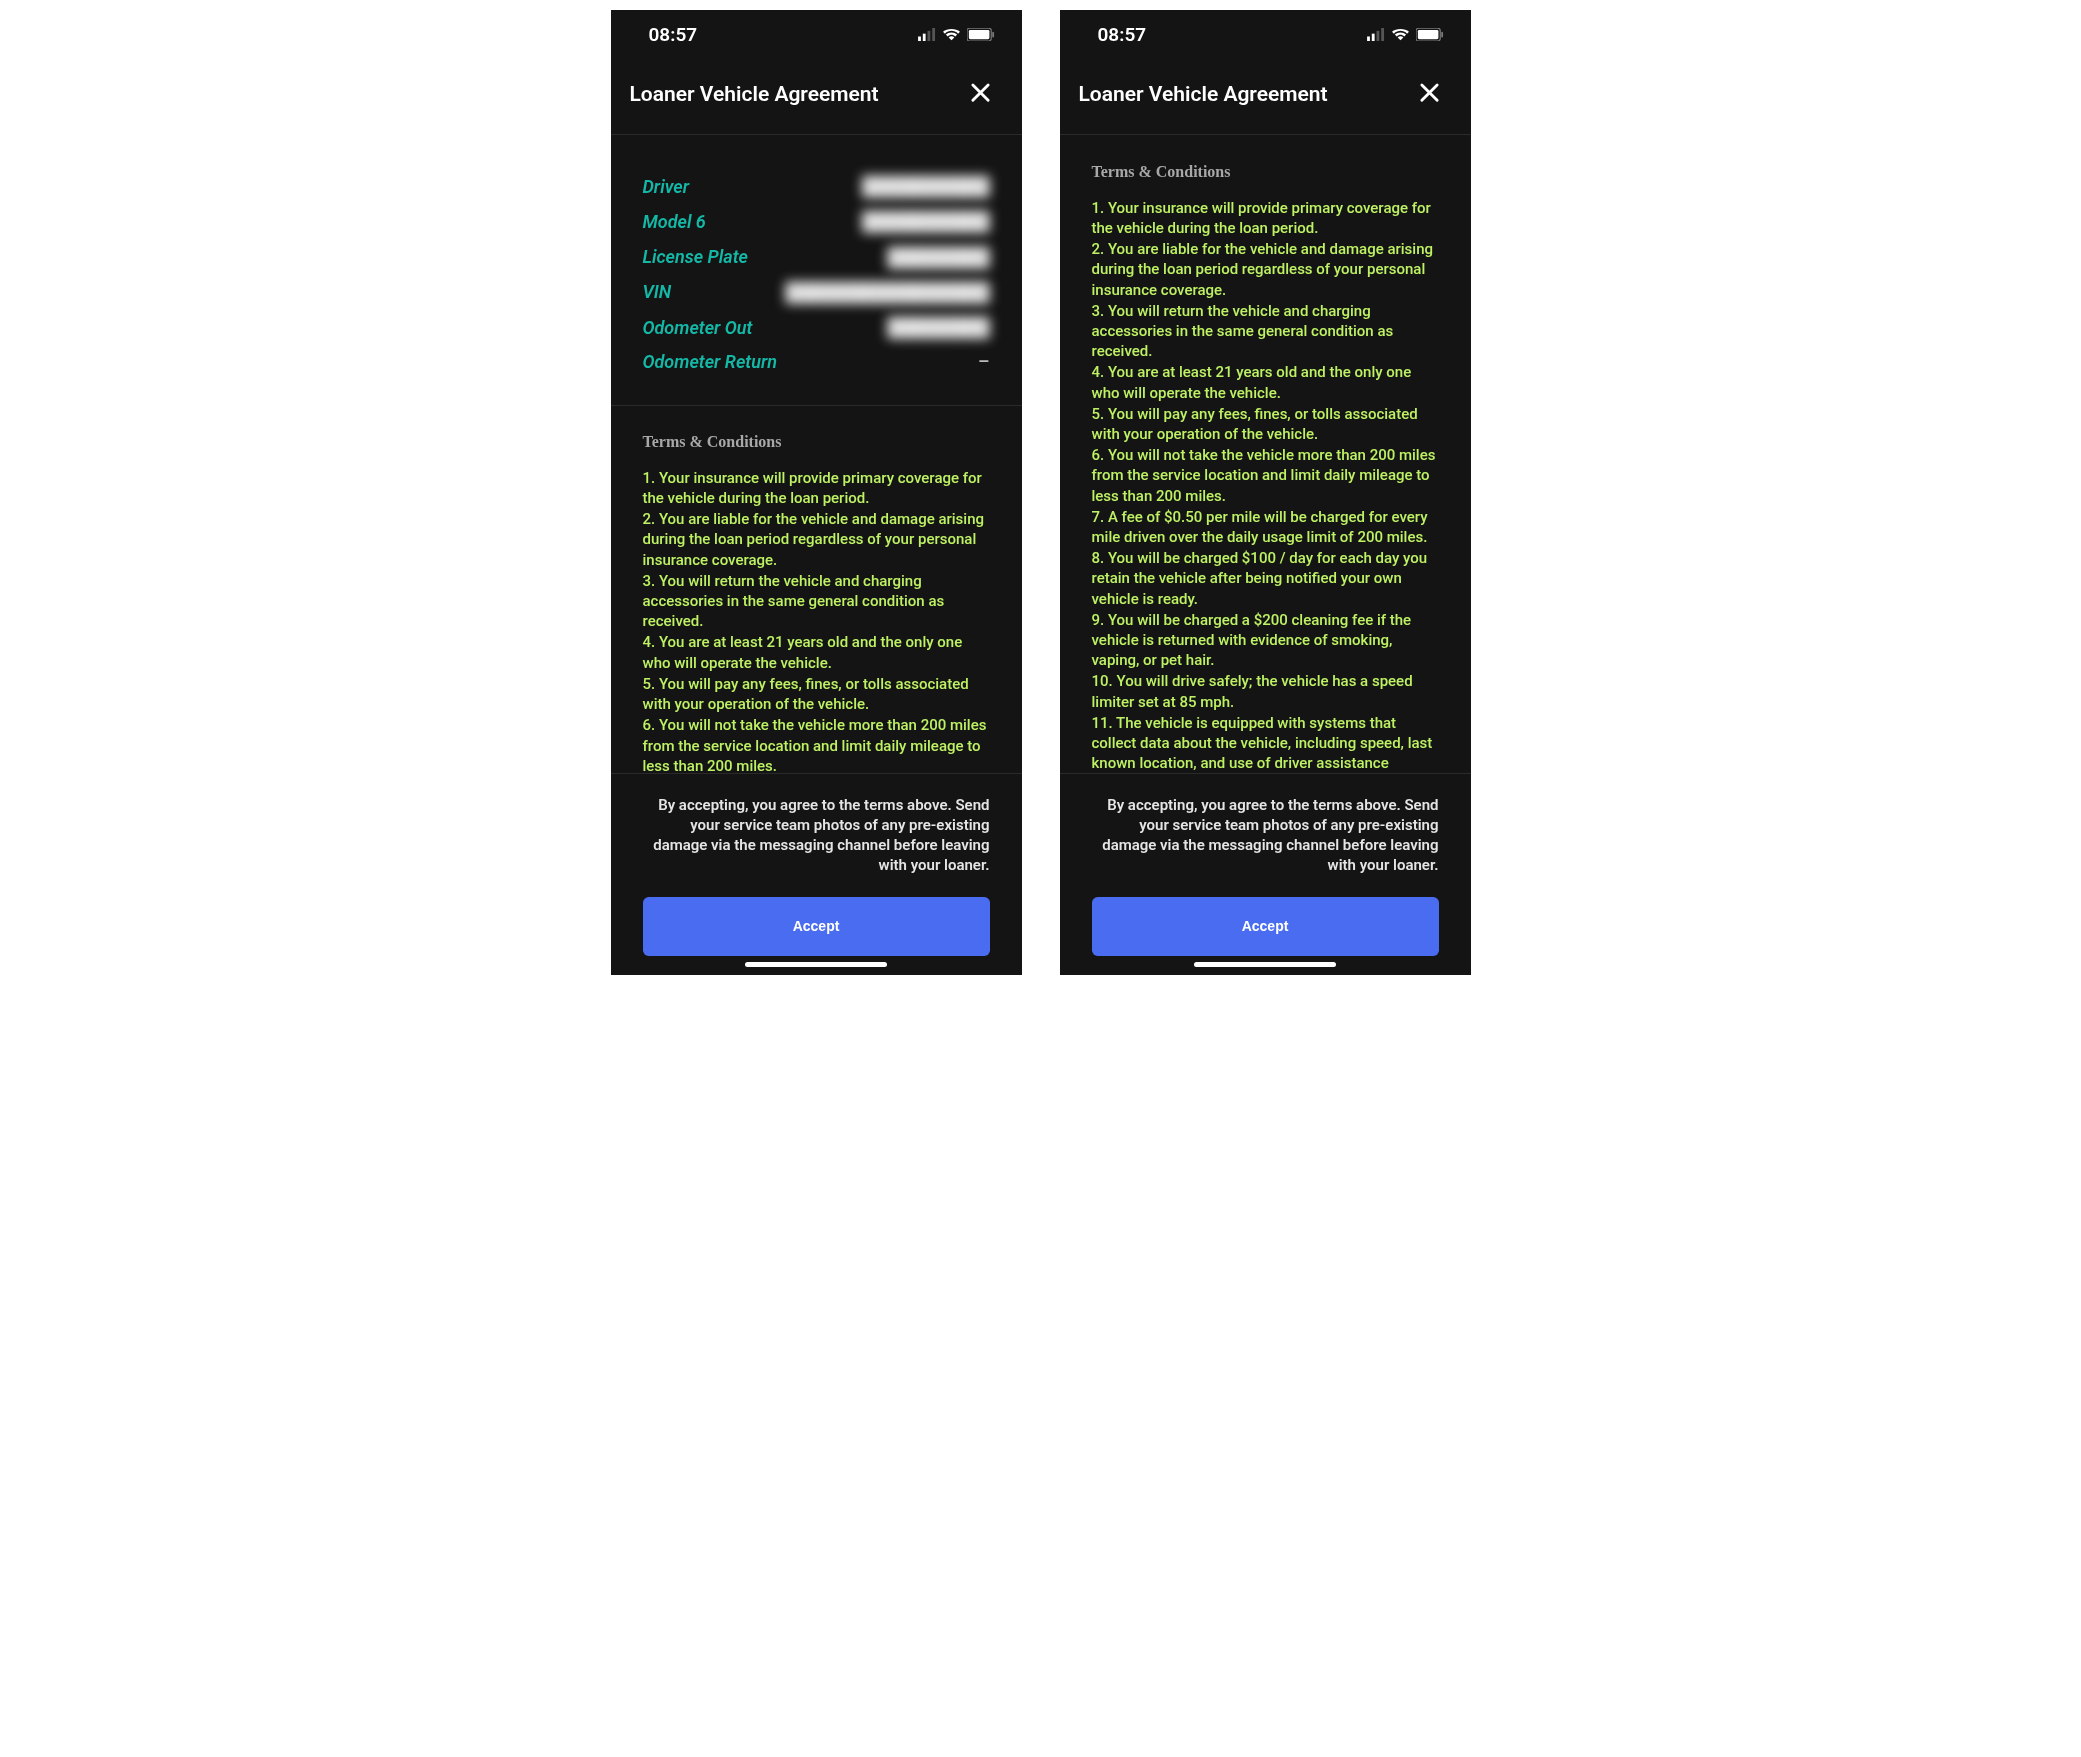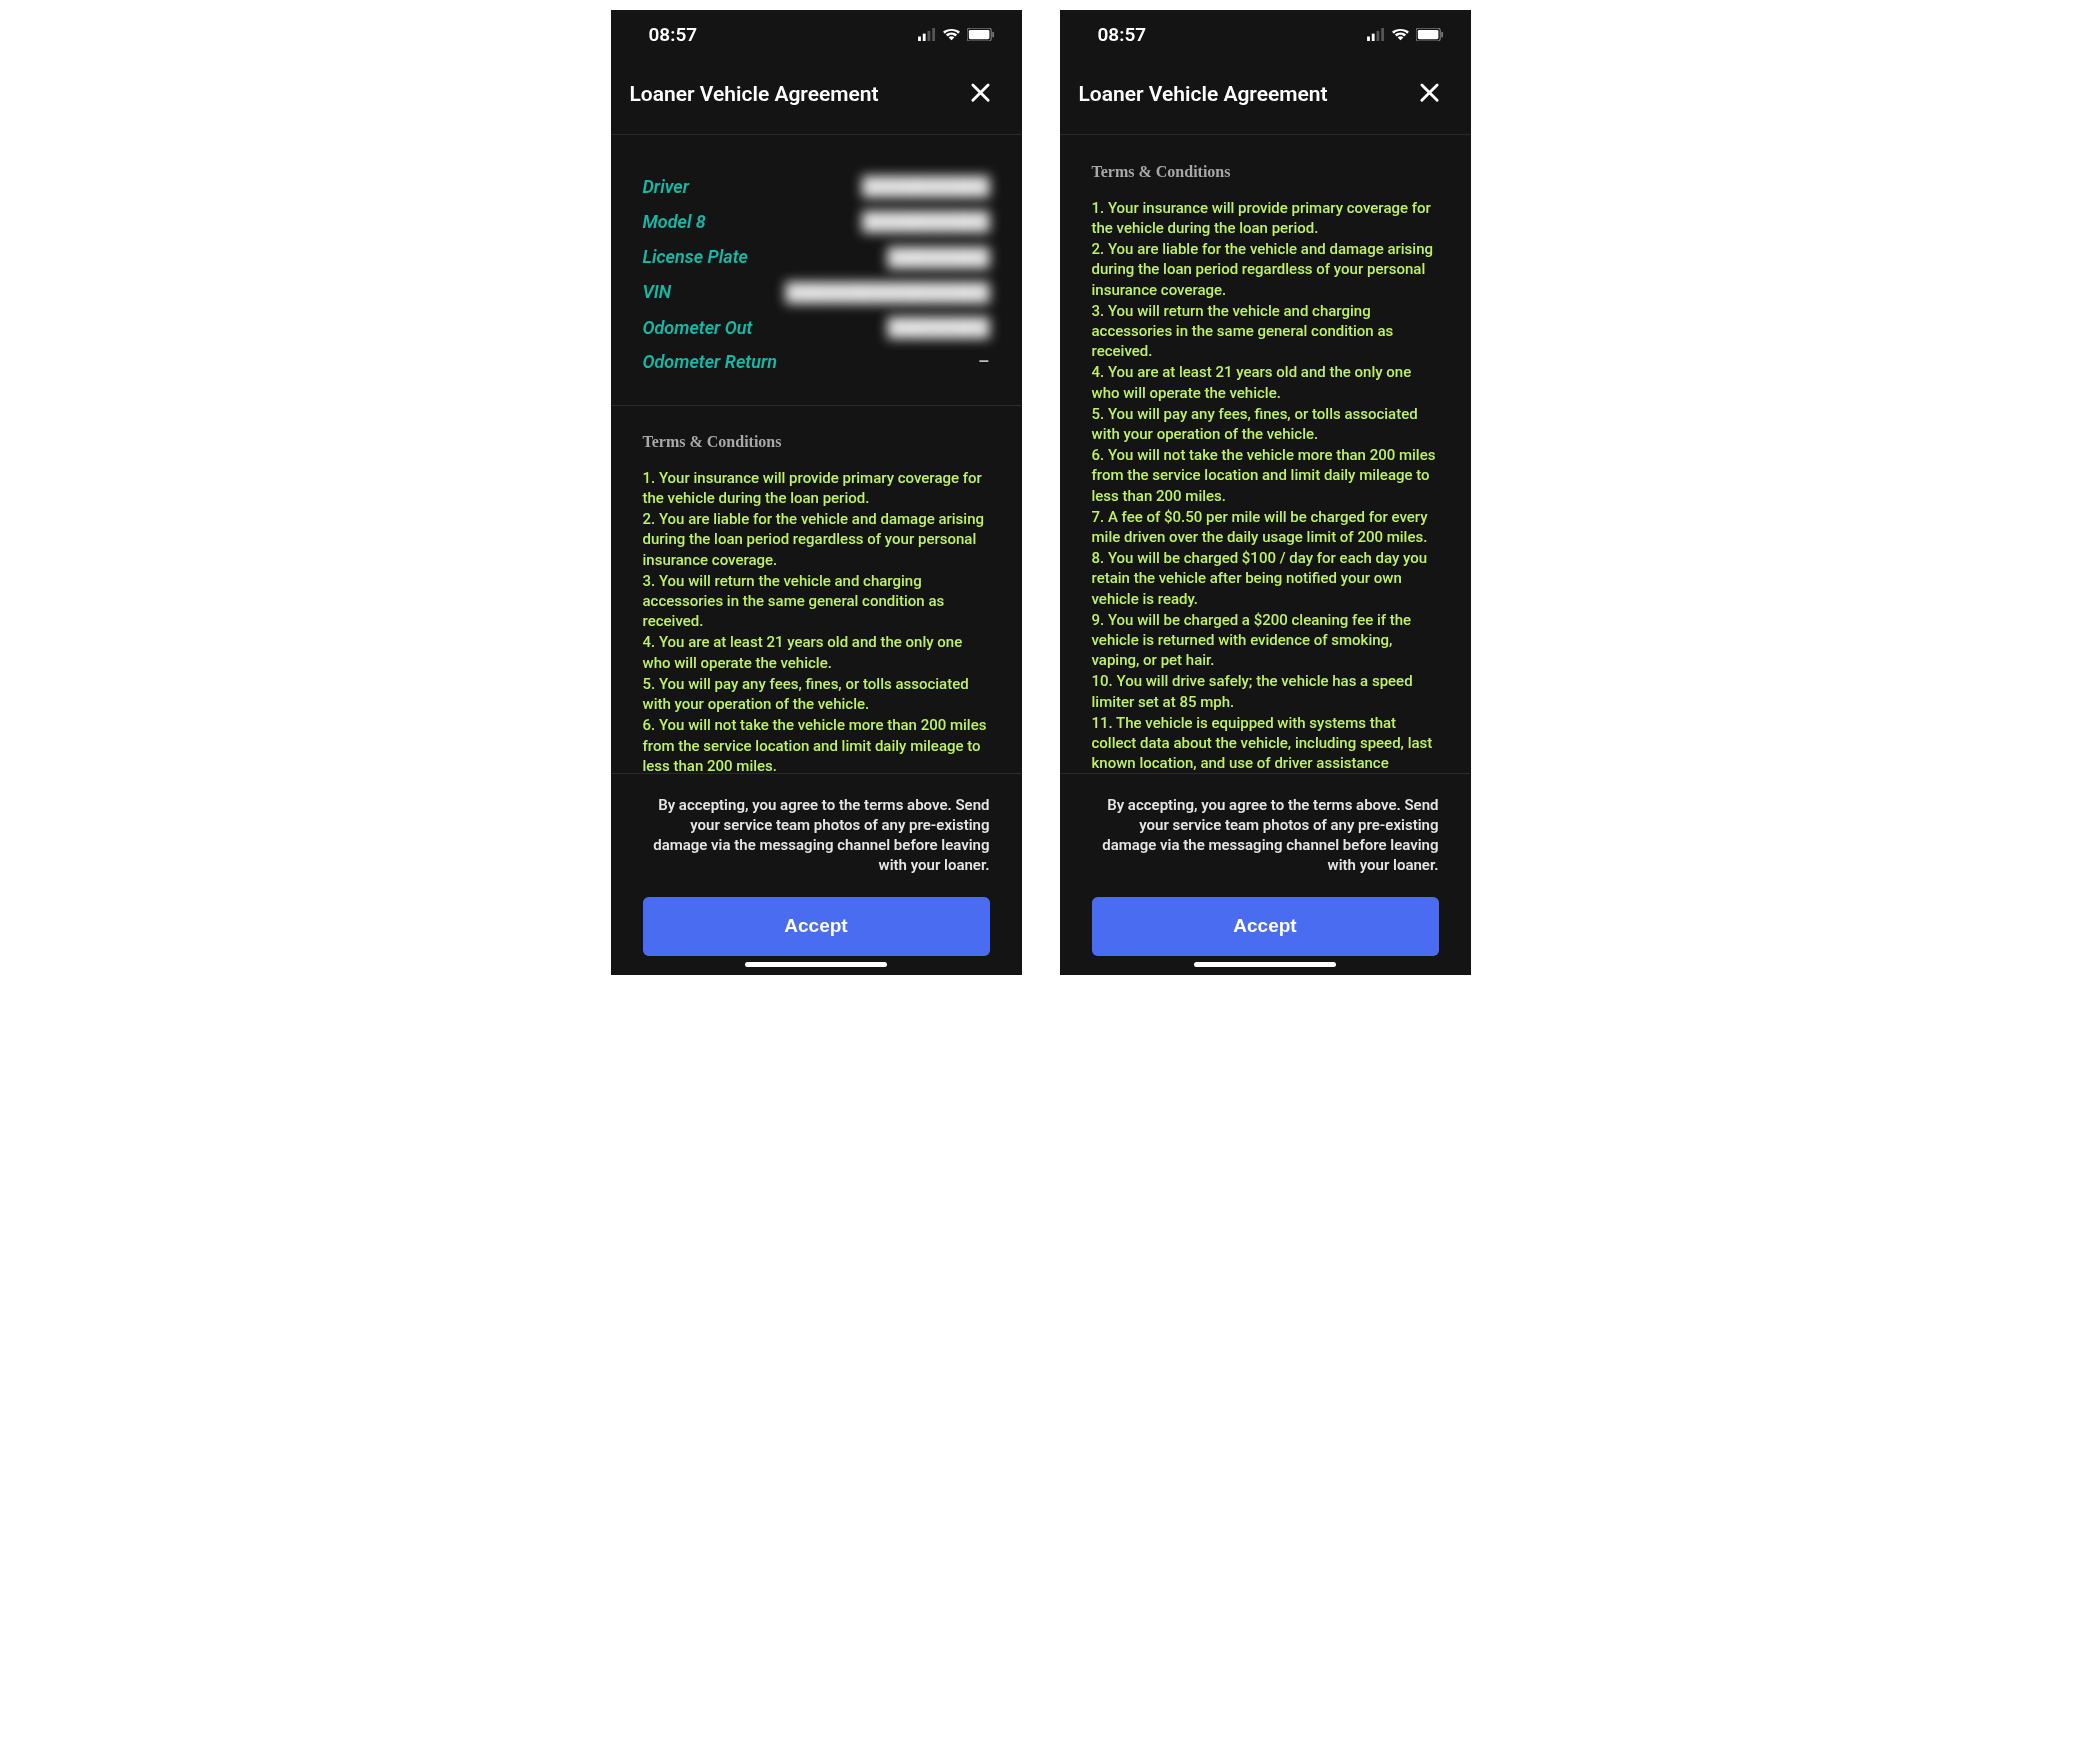--- a/index.html
+++ b/index.html
@@ -104,21 +104,21 @@
     margin-bottom:21px;
     text-align:right;
   }
   .accept-btn {
     width:100%;
     background:#4a6cf0;
     color:#fff;
     border:none;
     border-radius:5.7px;
     height:59px;
-    font-size:19px;
+    font-size:14px;
     font-weight:600;
     cursor:pointer;
   }
   .home-indicator {
     position:absolute;
     bottom:7.6px;
     left:50%;
     transform:translateX(-50%);
     width:142px;
     height:4.7px;
@@ -168,21 +168,21 @@
     </button>
   </div>
 
   <div class="scroll-area">
     <div class="details">
       <div class="detail-row">
           <span class="label">Driver</span>
           <span class="value">██████████</span>
         </div>
       <div class="detail-row">
-          <span class="label">Model 8</span>
+          <span class="label">Model 6</span>
           <span class="value">██████████</span>
         </div>
       <div class="detail-row">
           <span class="label">License Plate</span>
           <span class="value">████████</span>
         </div>
       <div class="detail-row">
           <span class="label">VIN</span>
           <span class="value">████████████████</span>
         </div>

